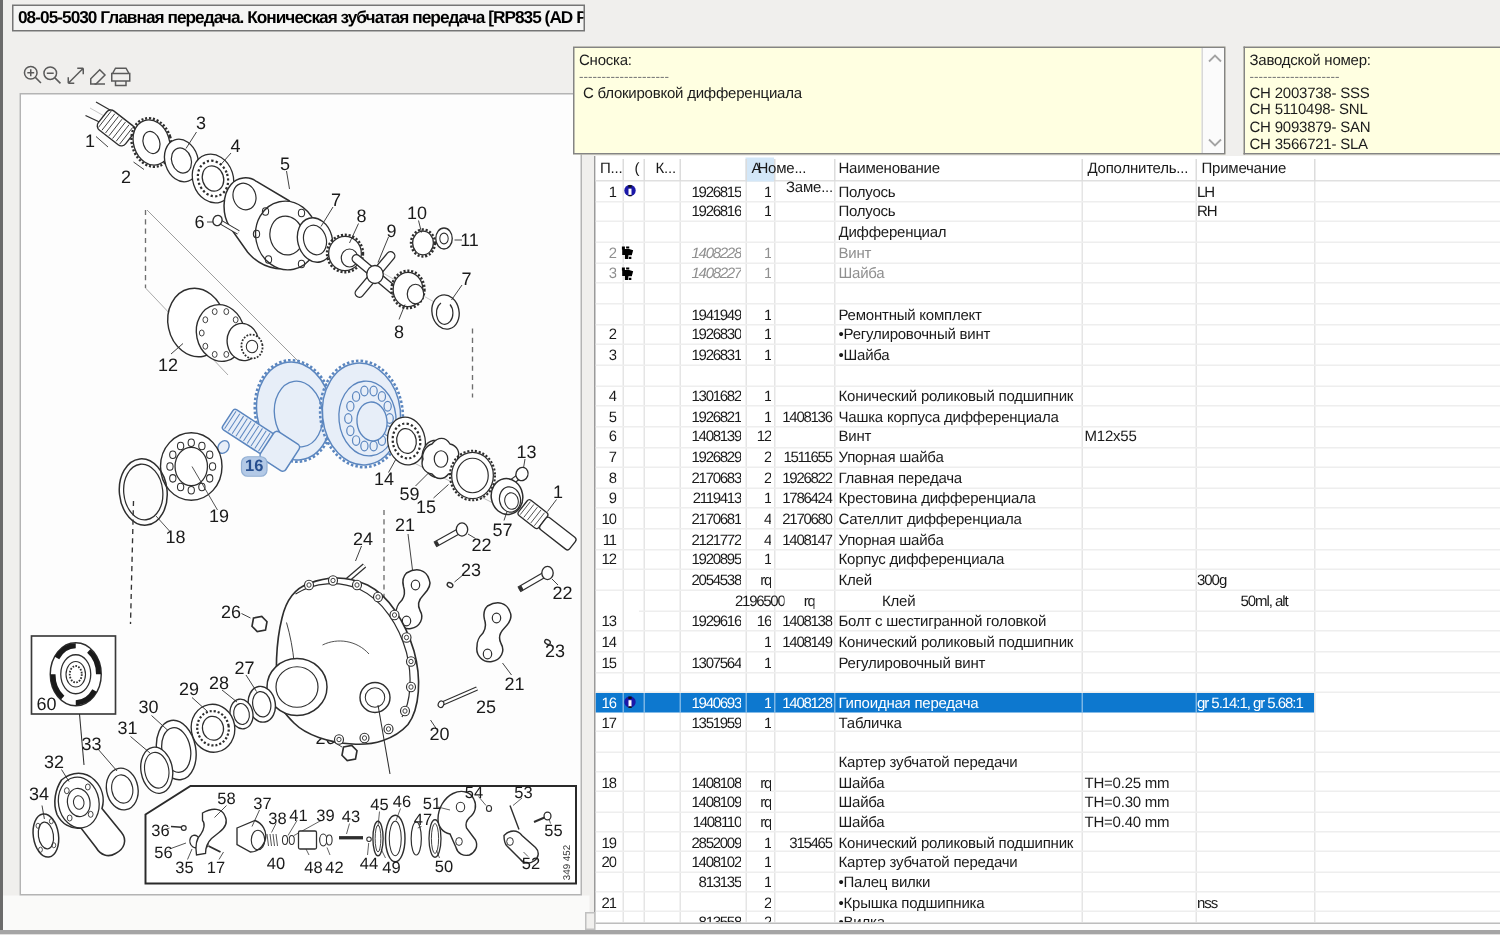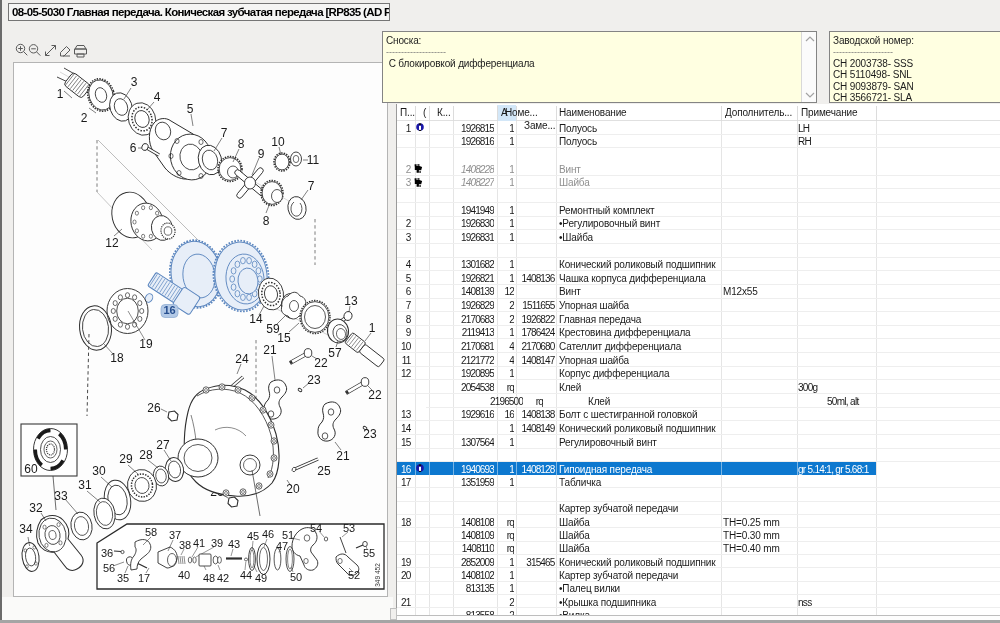--- a/index.html
+++ b/index.html
@@ -530,20 +530,23 @@
         <span class="c n" style="left:100px;width:17px;">1</span>
         <span class="c t" style="left:162px;width:160px;">Полуось</span>
         <span class="c t nt" style="left:401px;width:76px;">LH</span>
       </div>
 <div class="row" style="top:30.66px;height:13.66px;">
         <span class="c n" style="left:56px;width:41px;">1926816</span>
         <span class="c n" style="left:100px;width:17px;">1</span>
         <span class="c t" style="left:162px;width:160px;">Полуось</span>
         <span class="c t nt" style="left:401px;width:76px;">RH</span>
       </div>
+<div class="row" style="top:44.31px;height:13.66px;">
+        <span class="c t" style="left:162px;width:160px;">Дифференциал</span>
+      </div>
 <div class="row" style="top:57.97px;height:13.66px;">
         <span class="c n g" style="left:0;width:13.5px;">2</span>
         <span class="cic" style="left:17px;">
           <svg class="ic" width="9" height="9" viewBox="0 0 9 9">
             <path d="M0.6 0.3h2v2h-2z M3.4 0.3h2.1v1.4h-2.1z" fill="#000"></path>
             <path d="M0.8 2h4.7l2.6 0.9 -0.9 3.3H4.9v2.5H2.6V6H0.8z" fill="#000"></path>
             <path d="M5.3 7.2h1.6v1.5H5.3z" fill="#000"></path>
           </svg>
         </span>
         <span class="c n gi" style="left:56px;width:41px;">1408228</span>

